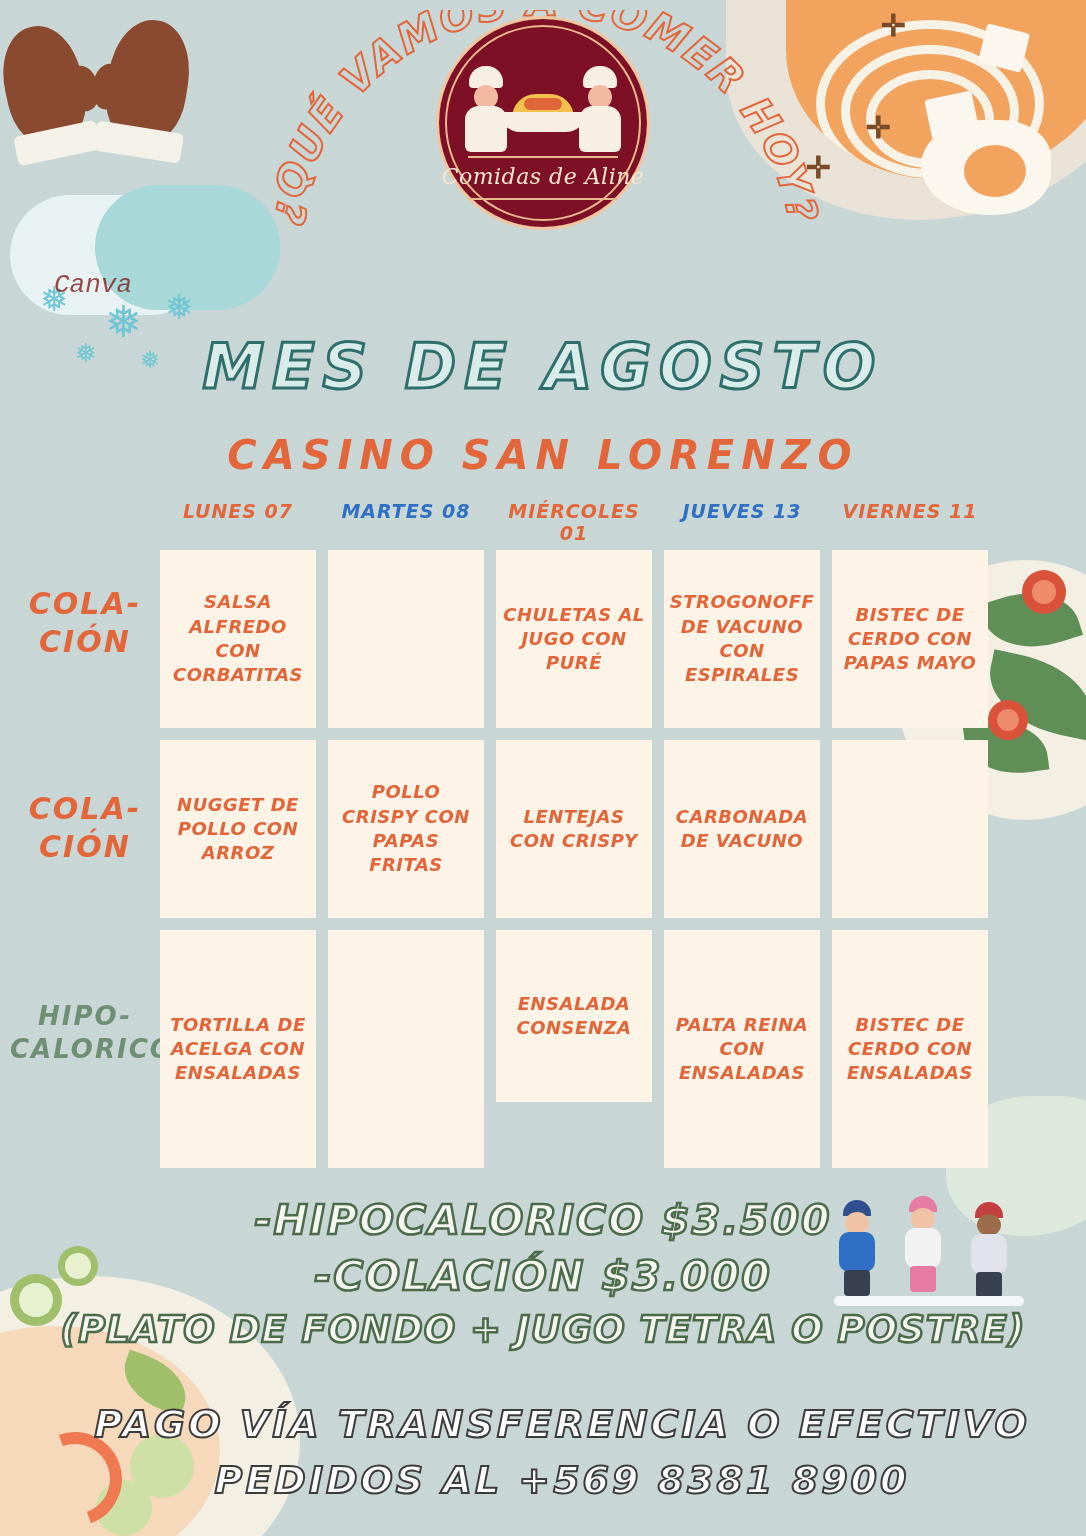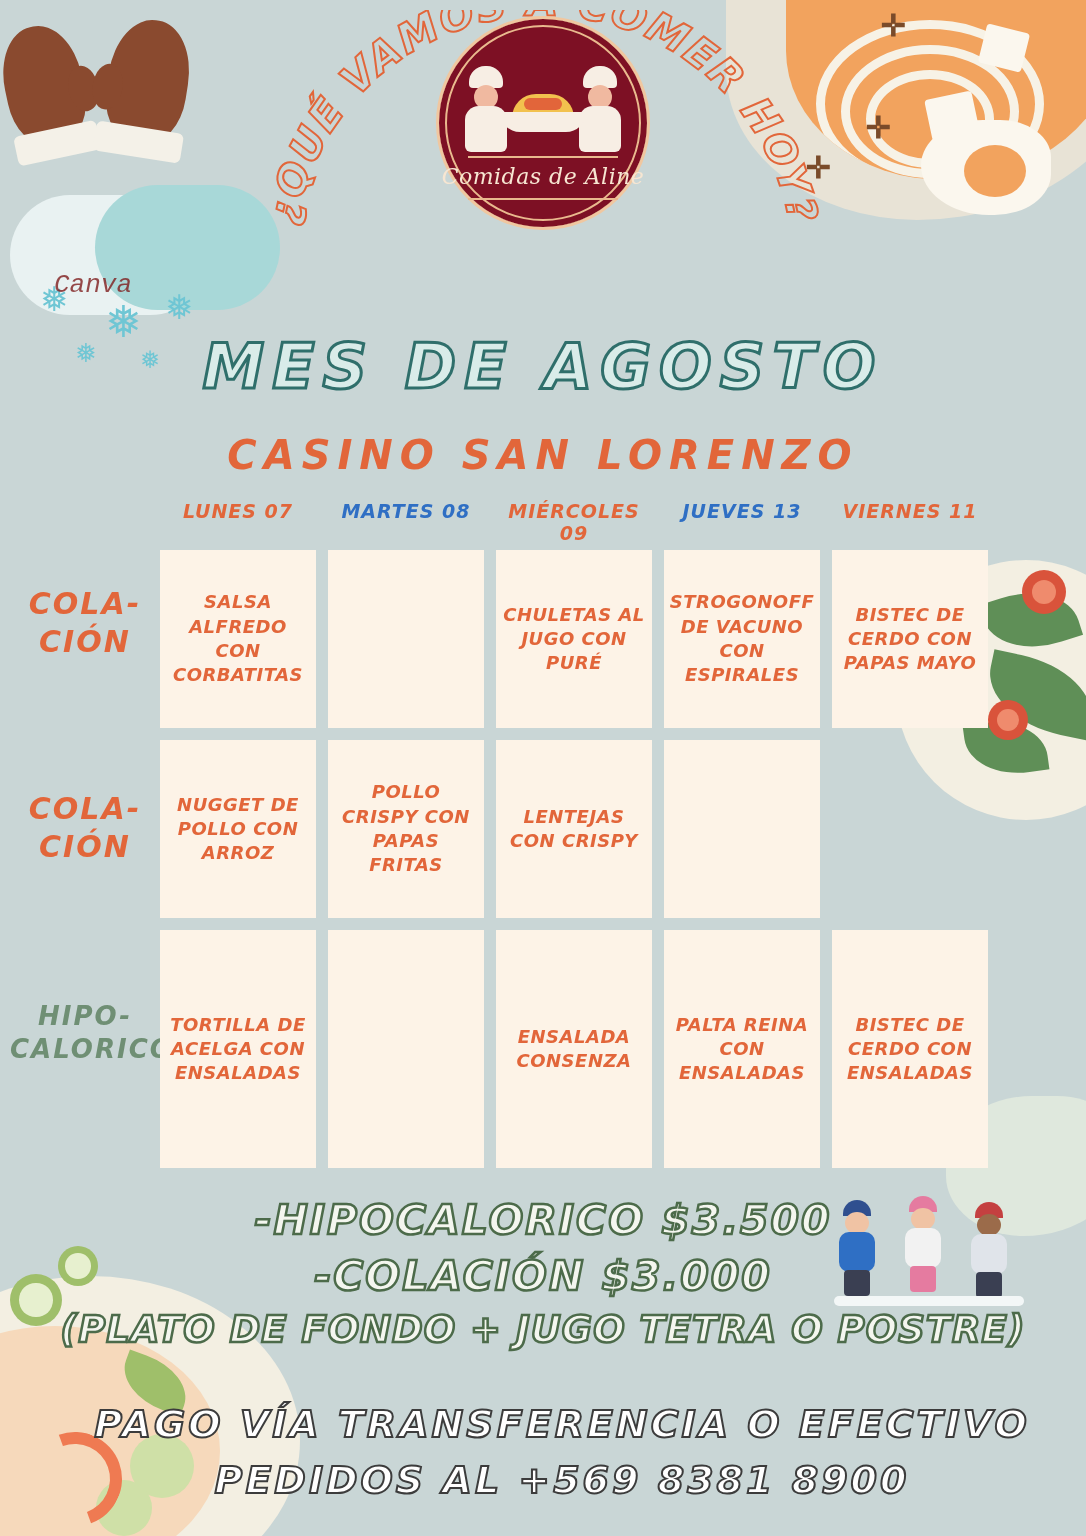--- a/index.html
+++ b/index.html
@@ -513,21 +513,21 @@
 
 <div class="row-label rl-1">COLA-<br>CIÓN</div>
 <div class="row-label rl-2">COLA-<br>CIÓN</div>
 <div class="row-label rl-3">HIPO-<br>CALORICO</div>
 
 <div class="grid">
 
   <div class="day-row">
     <div class="day-head" style="color:#e2663a">LUNES 07</div>
     <div class="day-head" style="color:#2f6fc4">MARTES 08</div>
-    <div class="day-head" style="color:#e2663a">MIÉRCOLES 09</div>
+    <div class="day-head" style="color:#e2663a">MIÉRCOLES 01</div>
     <div class="day-head" style="color:#2f6fc4">JUEVES 13</div>
     <div class="day-head" style="color:#e2663a">VIERNES 11</div>
   </div>
 
   <div class="cells-row">
     <div class="cell">
         <span>SALSA ALFREDO CON CORBATITAS</span>
       </div>
     <div class="cell">
         <span></span>
@@ -545,34 +545,37 @@
 
   <div class="cells-row">
     <div class="cell">
         <span>NUGGET DE POLLO CON ARROZ</span>
       </div>
     <div class="cell">
         <span>POLLO CRISPY CON PAPAS FRITAS</span>
       </div>
     <div class="cell">
         <span>LENTEJAS CON CRISPY</span>
+      </div>
+    <div class="cell">
+        <span>CARBONADA DE VACUNO</span>
       </div>
     <div class="cell">
         <span></span>
       </div>
   </div>
 
   <div class="cells-row">
     <div class="cell" style="height:238px">
         <span>TORTILLA DE ACELGA CON ENSALADAS</span>
       </div>
     <div class="cell" style="height:238px">
         <span></span>
       </div>
-    <div class="cell" style="height:238px">
+    <div class="cell" style="height:172px">
         <span>ENSALADA CONSENZA</span>
       </div>
     <div class="cell" style="height:238px">
         <span>PALTA REINA CON ENSALADAS</span>
       </div>
     <div class="cell" style="height:238px">
         <span>BISTEC DE CERDO CON ENSALADAS</span>
       </div>
   </div>
 

